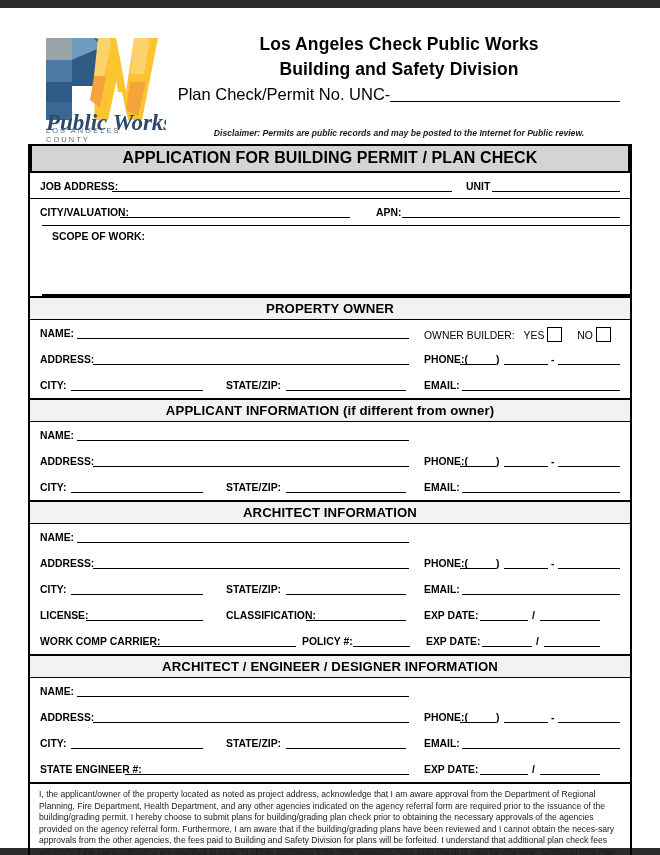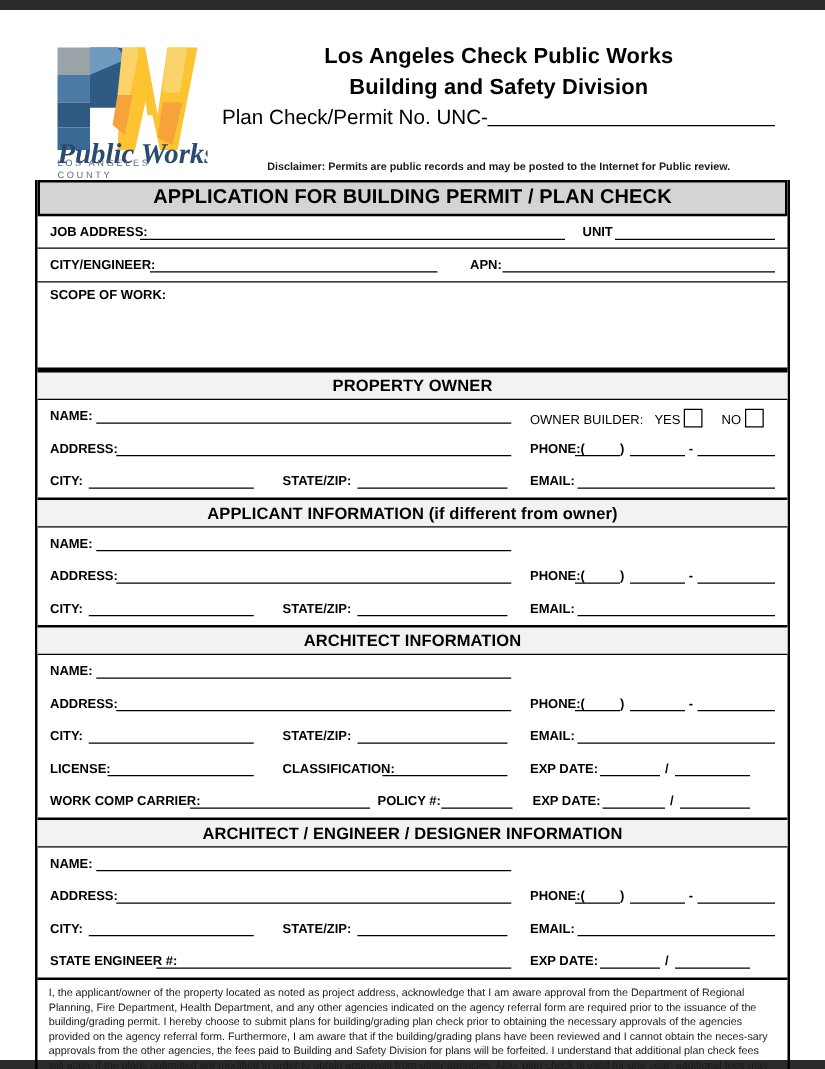--- a/index.html
+++ b/index.html
@@ -40,21 +40,21 @@
     white-space:nowrap;
   }
   .permitline .blank{
     display:inline-block;width:230px;
     border-bottom:1.6px solid #000;
     vertical-align:-2px;
   }
   .disclaimer{
     position:absolute;left:160px;top:120px;width:478px;
     text-align:center;
-    font-size:8.6px;font-weight:bold;color:#1a1a1a;
+    font-size:8.6px;font-style:italic;font-weight:bold;color:#1a1a1a;
   }
   
   .form{
     position:absolute;left:28px;top:136px;
     width:604px;
     box-sizing:border-box;
     border:2.5px solid #000;
     border-top:none;
   }
   .band{
@@ -94,20 +94,21 @@
     position:absolute;
     border-bottom:1.15px solid #000;
     top:18px;height:0;
   }
   
   .scope{
     position:relative;
     height:68px;
     border-top:1.6px solid #000;
     border-bottom:2.2px solid #000;
+    margin-left:12px;
   }
   .scope .lab{ top:5px; left:10px; }
   .valuation{
     position:absolute;right:8px;bottom:5px;
     font-weight:bold;font-size:13.5px;color:#000;
     white-space:nowrap;
   }
   .valuation .vblank{
     display:inline-block;width:148px;
     border-bottom:1.5px solid #000;
@@ -177,21 +178,21 @@
     <div class="band">APPLICATION FOR BUILDING PERMIT / PLAN CHECK</div>
 
     <div class="block">
       <div class="row bb">
         <span class="lab" style="left:10px;">JOB ADDRESS:</span>
         <span class="ln" style="left:82px;width:340px;"></span>
         <span class="lab" style="left:436px;">UNIT</span>
         <span class="ln" style="left:462px;width:128px;"></span>
       </div>
       <div class="row">
-        <span class="lab" style="left:10px;">CITY/ENGINEER:</span>
+        <span class="lab" style="left:10px;">CITY/VALUATION:</span>
         <span class="ln" style="left:90px;width:230px;"></span>
         <span class="lab" style="left:346px;">APN:</span>
         <span class="ln" style="left:372px;width:218px;"></span>
       </div>
     </div>
 
     <div class="scope">
       <span class="lab">SCOPE OF WORK:</span>
       <div style="position:absolute;left:10px;top:20px;right:8px;height:40px;"></div>
     </div>

